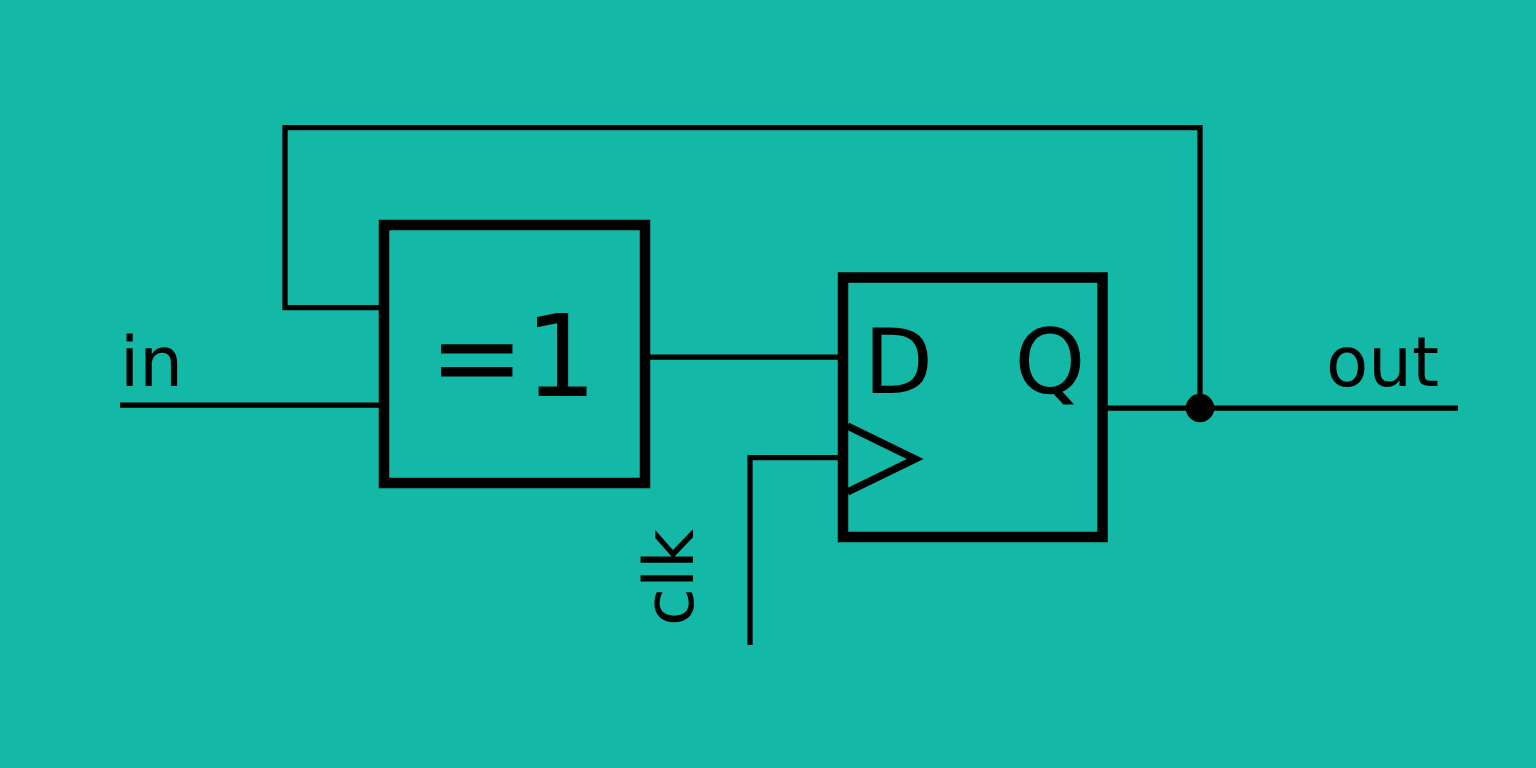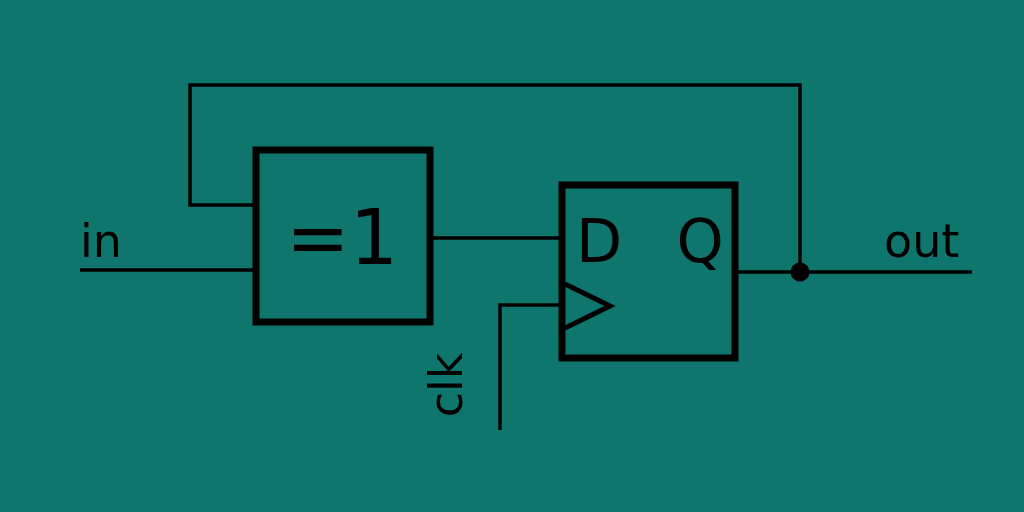--- a/index.html
+++ b/index.html
@@ -8,21 +8,21 @@
       background: #ffffff;
       width: 1024px;
       height: 512px;
       overflow: hidden;
       font-family: "DejaVu Sans", sans-serif;
     }
     .stage {
       position: relative;
       width: 1024px;
       height: 512px;
-      background: #0f766e;
+      background: #14b8a6;
     }
     svg {
       display: block;
     }
     .wire {
       fill: none;
       stroke: #000000;
       stroke-width: 3.5;
       stroke-linecap: butt;
       stroke-linejoin: miter;

